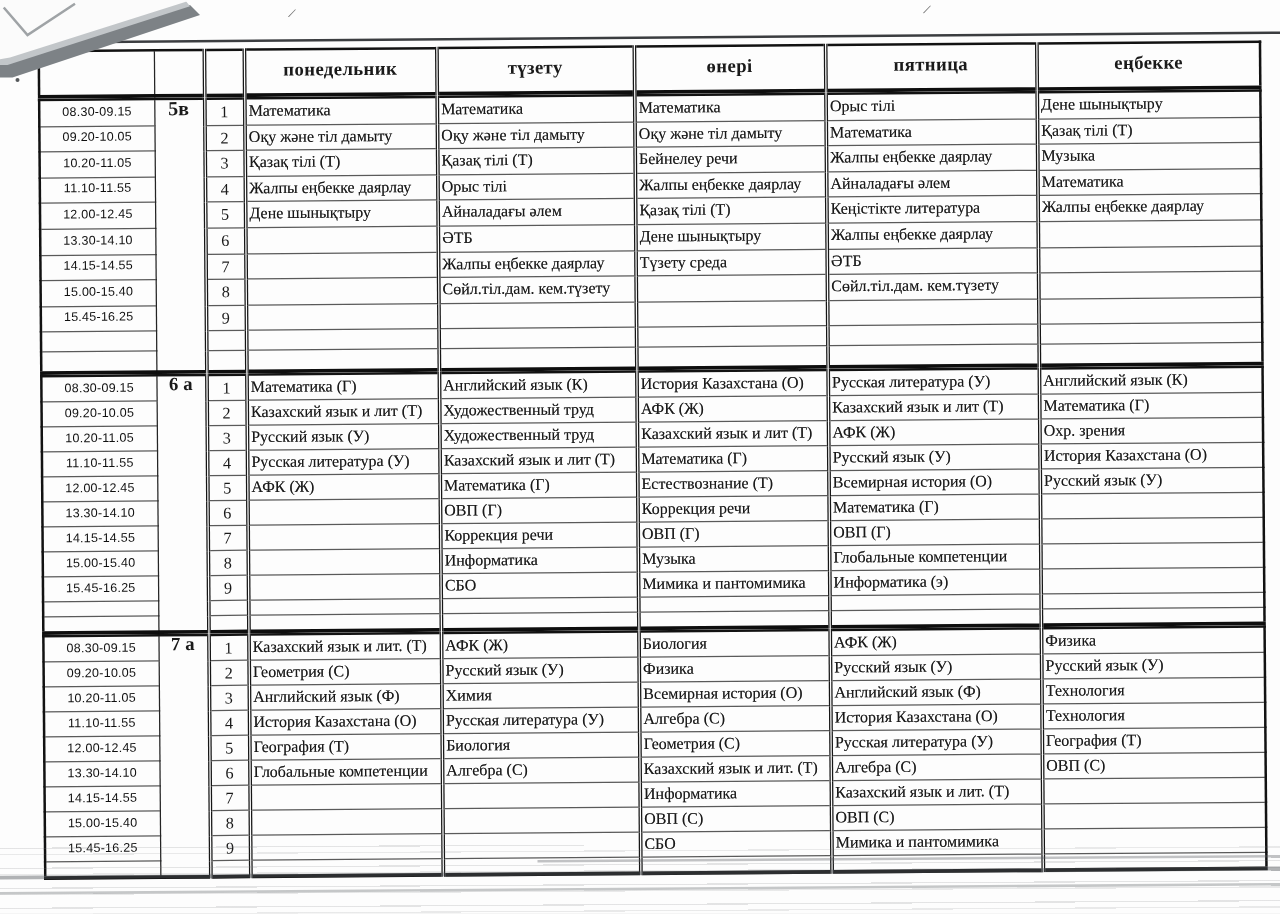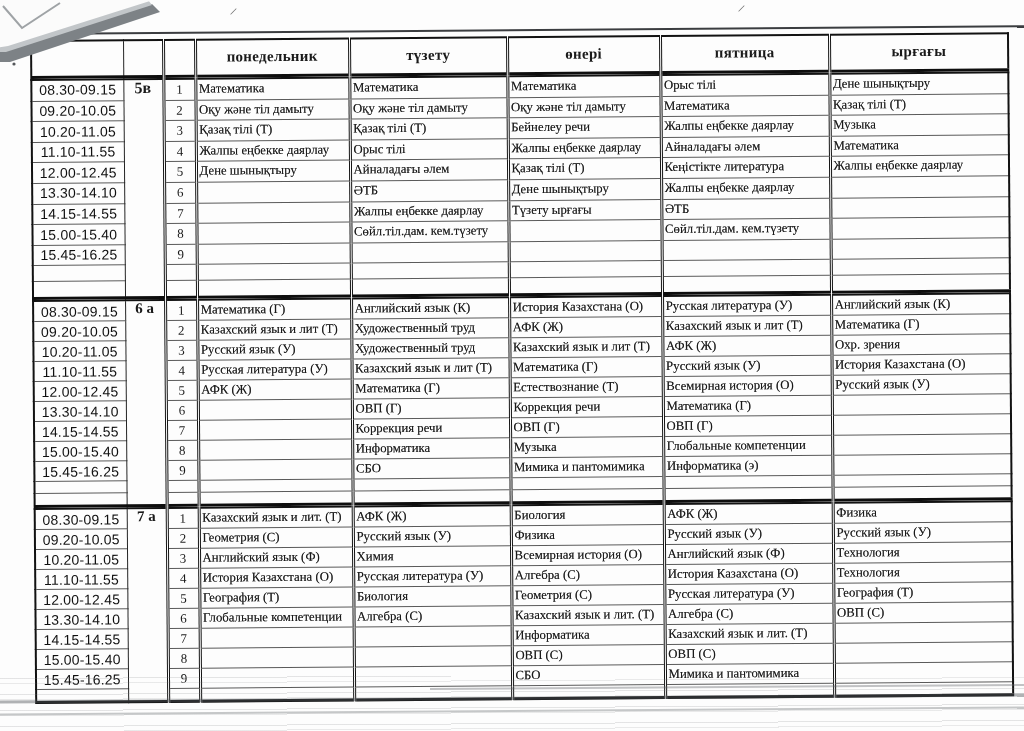--- a/index.html
+++ b/index.html
@@ -9,21 +9,21 @@
          transform-origin:0 0;z-index:1;}
   .top-edge-line{position:absolute;left:25px;top:-7px;width:1000px;height:2px;background:#3b3d40;}
   table.grid{border-collapse:collapse;table-layout:fixed;width:977px;background:#fdfdfd;}
   table.grid td,table.grid th{padding:0 2px;line-height:1.05;overflow:hidden;white-space:nowrap;
         border-top:1px solid #5a5a5a;border-bottom:1px solid #5a5a5a;
         border-left:1px solid #242424;border-right:1px solid #242424;}
   .header-tbl{border:2px solid #121212;border-bottom:3px solid #0e0e0e;}
   .block-tbl{border:2px solid #121212;border-bottom:3px solid #0e0e0e;}
   .sep{border-left:3px double #161616 !important;}
   .h-day{font-weight:bold;font-size:15px;text-align:center;letter-spacing:.3px;height:34px;}
-  .time-cell{font-family:"Liberation Sans","DejaVu Sans",sans-serif;font-size:14px;
+  .time-cell{font-family:"Liberation Sans","DejaVu Sans",sans-serif;font-size:10px;
              text-align:center;letter-spacing:.2px;color:#101010;}
   .period-cell{font-size:13px;text-align:center;}
   .subject-cell{font-size:12.8px;padding-left:6px;text-shadow:0 0 .4px rgba(0,0,0,.55);}
   .class-cell{font-weight:bold;font-size:16px;text-align:center;vertical-align:top;}
   .pad-0{padding-top:2px;}
   .pad-1{padding-top:3px;font-size:15px;}
   .pad-2{padding-top:22px;font-size:15px;}
   .blk-0 td{height:19.6px;} .blk-1 td{height:19px;} .blk-2 td{height:19px;}
   .blk-0 tr.spacer td{height:15px;} .blk-1 tr.spacer td{height:11px;} .blk-2 tr.spacer td{height:11px;}
   .fold{position:absolute;left:0;top:0;z-index:6;pointer-events:none;}
@@ -60,21 +60,21 @@
         </colgroup>
       <tbody>
           <tr>
         <th></th>
         <th></th>
         <th class="sep"></th>
         <th class="h-day sep">понедельник</th>
         <th class="h-day sep">түзету</th>
         <th class="h-day sep">өнері</th>
         <th class="h-day sep">пятница</th>
-        <th class="h-day sep">ырғағы</th>
+        <th class="h-day sep">еңбекке</th>
       </tr>
     </tbody>
       </table>
 
     <div id="blocks">
         <table class="grid block-tbl blk-0">
           <colgroup>
             <col style="width: 92px;">
             <col style="width: 40px;">
             <col style="width: 32px;">
@@ -138,21 +138,21 @@
               <td class="subject-cell sep">ӘТБ</td>
               <td class="subject-cell sep">Дене шынықтыру</td>
               <td class="subject-cell sep">Жалпы еңбекке даярлау</td>
               <td class="subject-cell sep"></td>
             </tr>
             <tr>
               <td class="time-cell">14.15-14.55</td>
               <td class="period-cell sep">7</td>
               <td class="subject-cell sep"></td>
               <td class="subject-cell sep">Жалпы еңбекке даярлау</td>
-              <td class="subject-cell sep">Түзету ырғағы</td>
+              <td class="subject-cell sep">Түзету среда</td>
               <td class="subject-cell sep">ӘТБ</td>
               <td class="subject-cell sep"></td>
             </tr>
             <tr>
               <td class="time-cell">15.00-15.40</td>
               <td class="period-cell sep">8</td>
               <td class="subject-cell sep"></td>
               <td class="subject-cell sep">Сөйл.тіл.дам. кем.түзету</td>
               <td class="subject-cell sep"></td>
               <td class="subject-cell sep">Сөйл.тіл.дам. кем.түзету</td>

